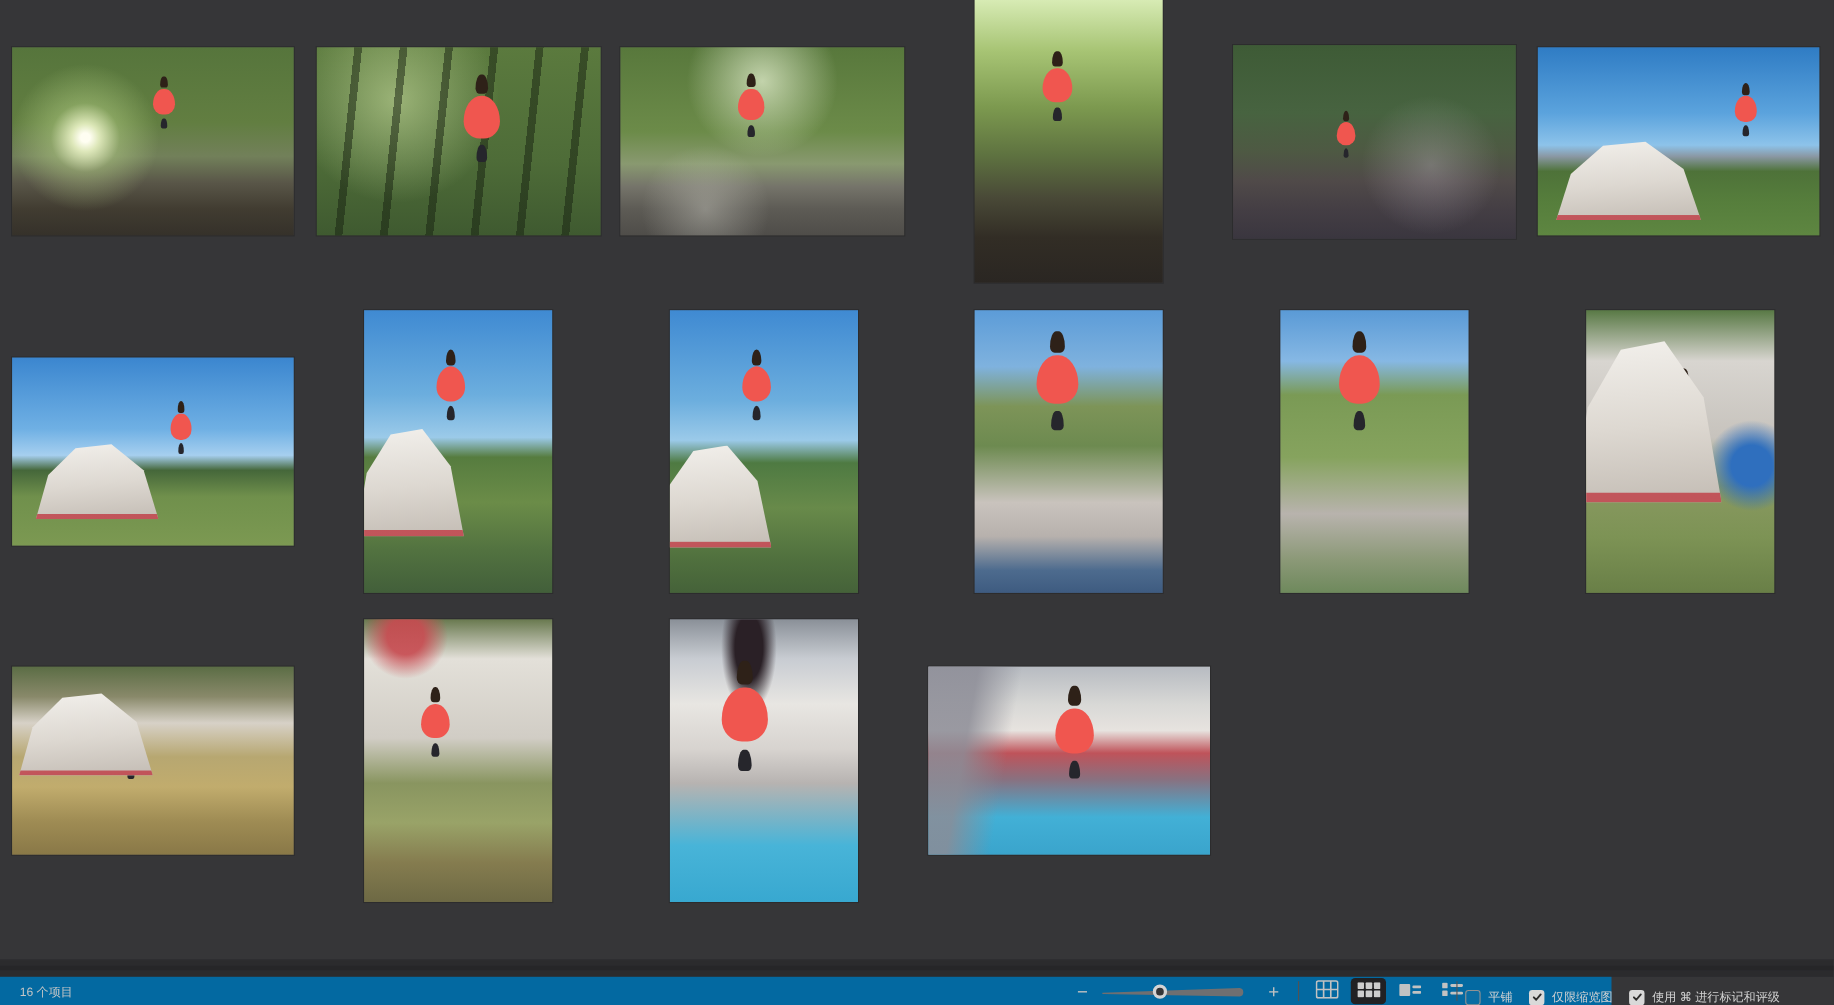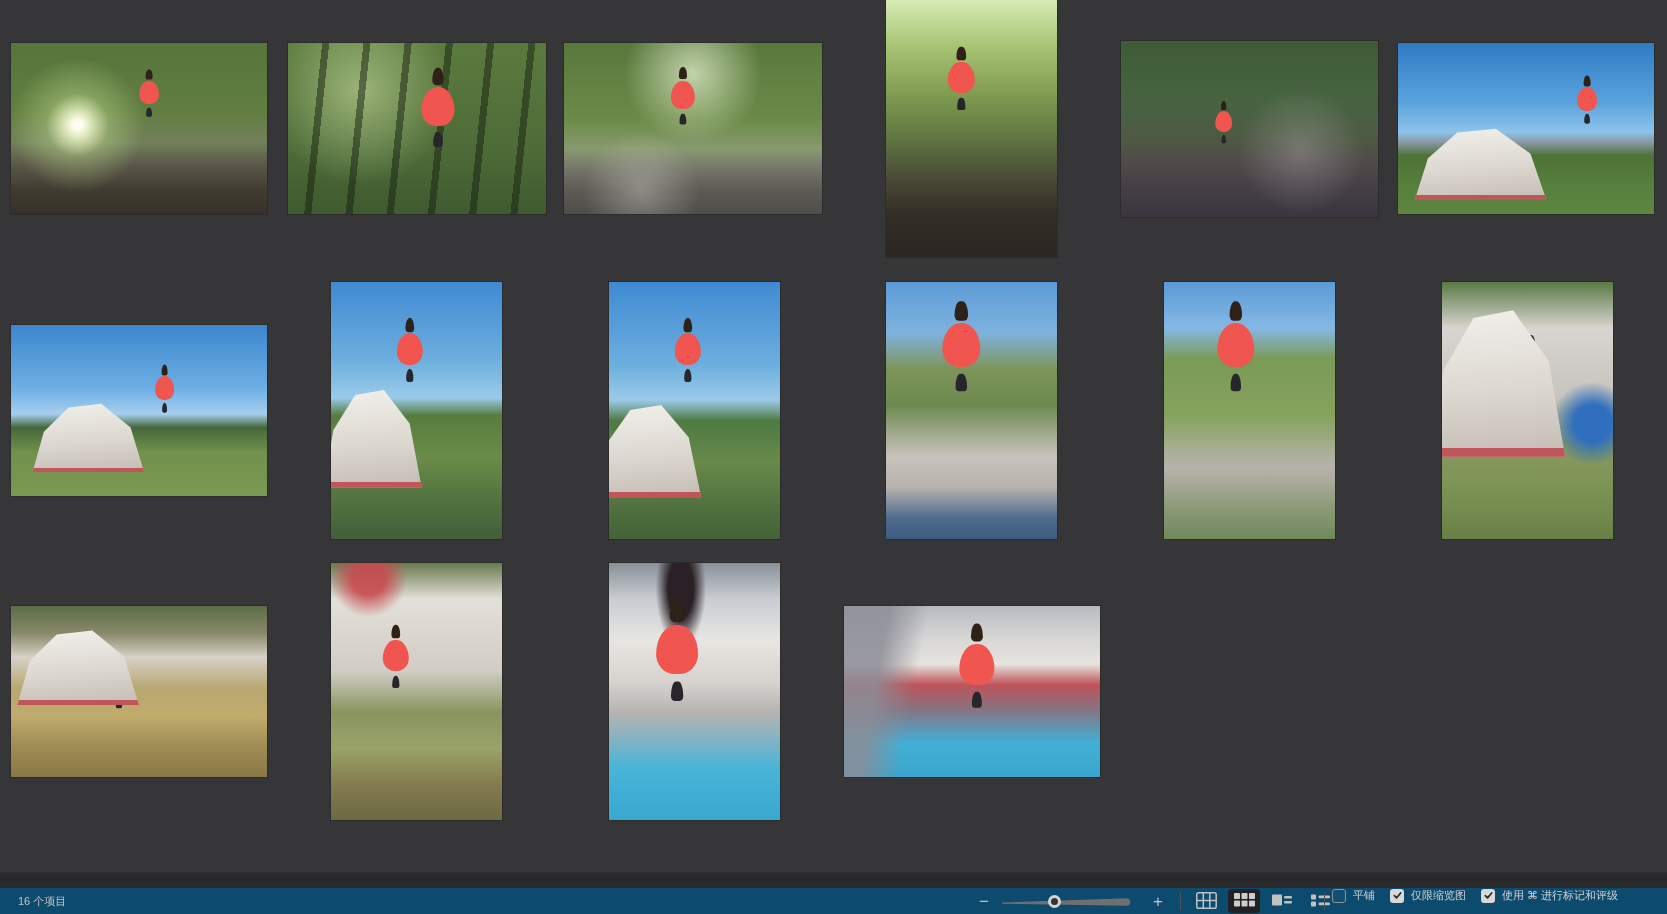--- a/index.html
+++ b/index.html
@@ -67,38 +67,38 @@
       linear-gradient(180deg,#8a9098 0%,#c8ccd2 14%,#e8e6e2 30%,#d7d3cf 46%,#b7b3b1 58%,#48b4d8 80%,#38a8d0 100%);}
   .s15::before{display:block;left:40%;top:24%;font-size:19px;}
   .s16{background:linear-gradient(100deg,rgba(140,140,150,.85) 0 16%,rgba(0,0,0,0) 30%),
       linear-gradient(180deg,#b7bbc1 0%,#d8d8d6 20%,#e7e3df 34%,#bf535a 46%,#897180 60%,#42b0d6 80%,#3aa4cc 100%);}
   .s16::before{display:block;left:52%;top:22%;font-size:16px;}
 
   
   .band{position:absolute;left:0;top:872px;width:1667px;height:16px;background:#2b2b2d;
         border-top:1px solid #303032;box-sizing:border-box;}
   .band .groove{height:4px;margin-top:5px;background:#262628;}
-  .statusbar{position:absolute;left:0;top:888px;width:1667px;height:26px;background:#0c4a6e;
+  .statusbar{position:absolute;left:0;top:888px;width:1465px;height:26px;background:#0369a1;
         color:#c9c9c9;font-size:11px;}
   .count{position:absolute;left:18px;top:0;height:26px;display:flex;align-items:center;color:#c6c6c6;}
 
   .zoomcluster{position:absolute;left:976px;top:0;height:26px;display:flex;align-items:center;}
   .zglyph{color:#c2c2c2;font-size:17px;line-height:1;width:16px;text-align:center;cursor:default;}
   .slider{position:relative;width:132px;height:16px;margin:0 16px 0 10px;}
   .slider svg{position:absolute;left:0;top:1px;}
   .knob{position:absolute;top:1.5px;width:7px;height:7px;border:3px solid #d4d4d4;border-radius:50%;
         background:#353537;}
 
   .vdiv{position:absolute;top:4px;width:1px;height:18px;background:#525254;}
   .viewbtns{position:absolute;left:1190px;top:0;height:26px;display:flex;align-items:center;gap:6px;}
   .viewbtn{height:24px;min-width:28px;display:flex;align-items:center;justify-content:center;
         border-radius:4px;padding:0 2px;}
   .viewbtn.active{background:#212123;}
 
-  .cbcluster{position:absolute;left:1332px;top:0;height:26px;display:flex;align-items:flex-start;gap:15px;}
+  .cbcluster{position:absolute;left:1332px;top:0;height:26px;display:flex;align-items:flex-end;gap:15px;}
   .cbrow{display:flex;align-items:center;gap:7px;}
   .cbbox{width:14px;height:14px;border-radius:3px;box-sizing:border-box;display:flex;
         align-items:center;justify-content:center;}
   .cbbox.off{border:1.5px solid #929292;background:rgba(255,255,255,.03);}
   .cbbox.on{background:#d9d9d9;}
   .cblabel{color:#d2d2d2;white-space:nowrap;}
 </style>
 </head>
 <body>
 

